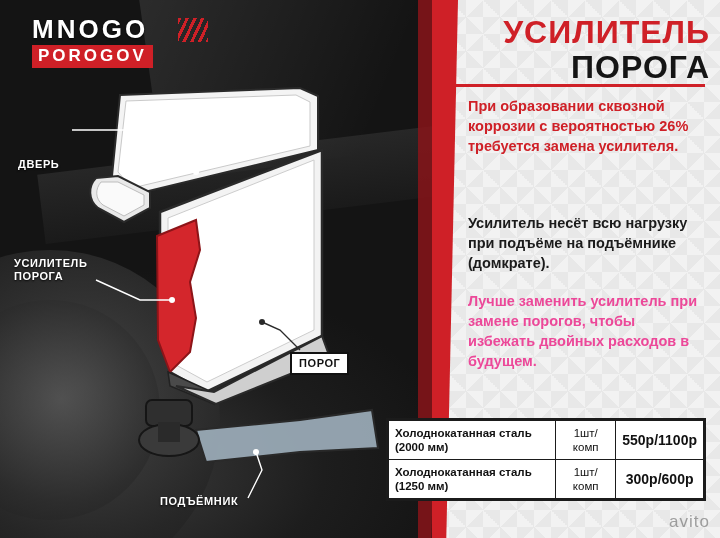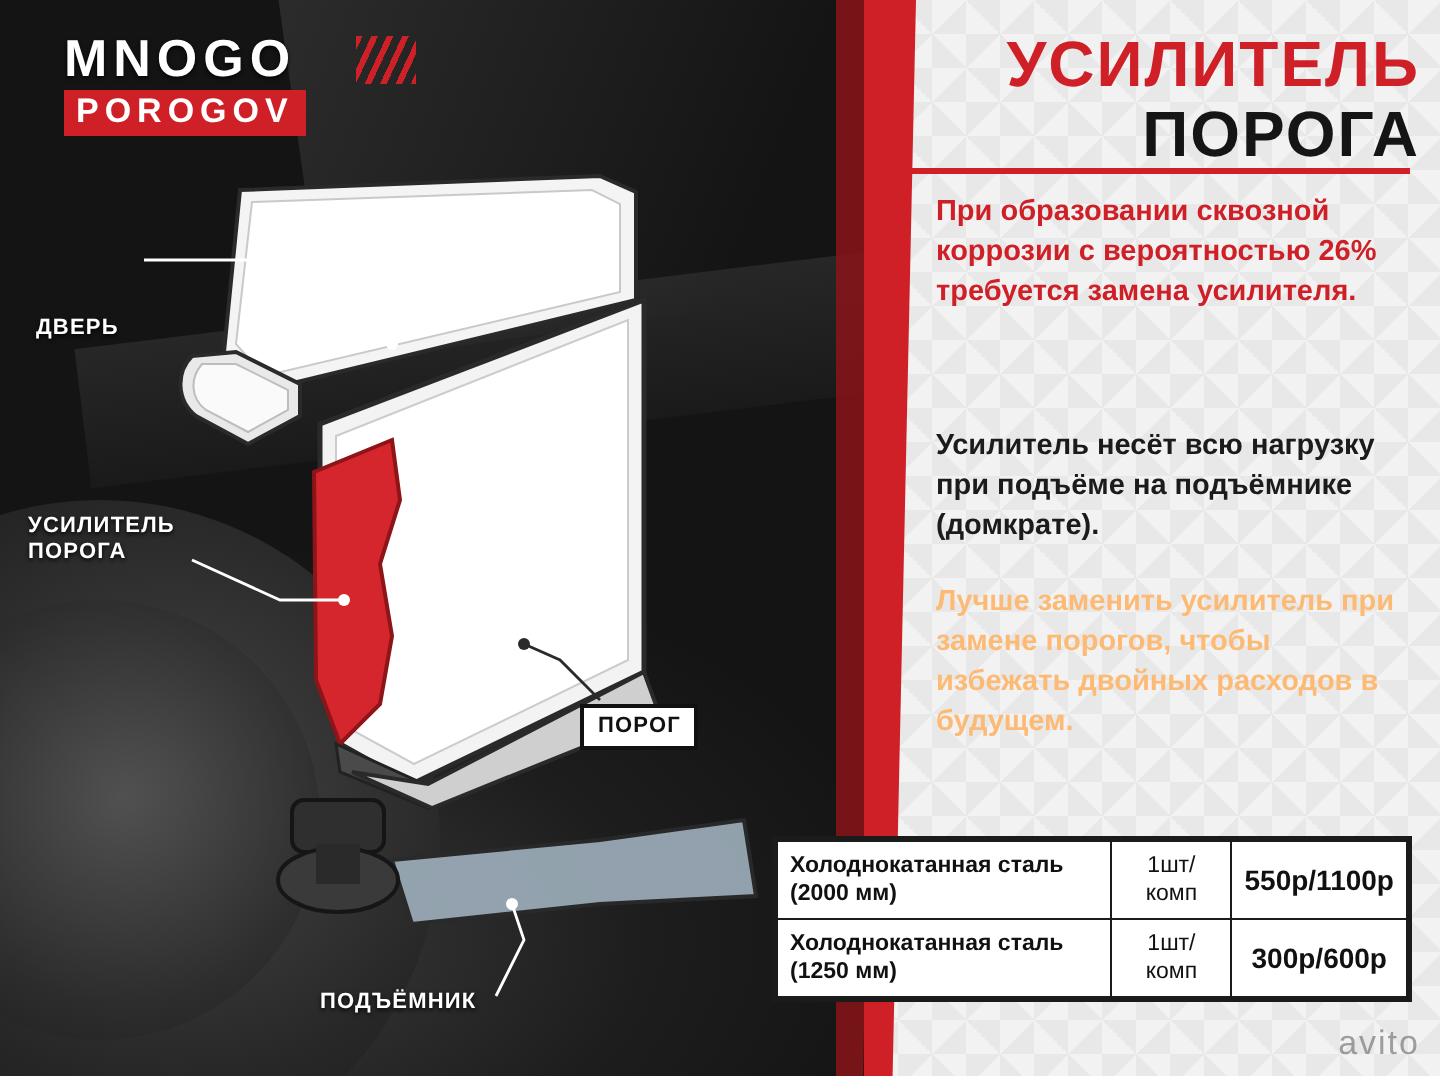--- a/index.html
+++ b/index.html
@@ -105,21 +105,21 @@
   }
   .headline-rule{
     position:absolute; left:455px; top:84px; width:250px; height:3px; background:#cf2027; z-index:9;
   }
 
   
   .rtext { position:absolute; z-index:9; width:236px; left:468px; }
   .rtext p { font-size:14.5px; line-height:20px; font-weight:700; }
   .t1 { top:96px; color:#cf2027; }
   .t2 { top:213px; color:#1b1b1b; }
-  .t3 { top:291px; color:#fdba74; }
+  .t3 { top:291px; color:#ec4899; }
 
   
   .price-table {
     position:absolute; left:386px; top:418px; width:320px; z-index:10;
     background:#ffffff; border:2px solid #1b1b1b;
     border-collapse:collapse;
   }
   table.pt { width:100%; border-collapse:collapse; }
   table.pt td {
     border:1px solid #1b1b1b;

